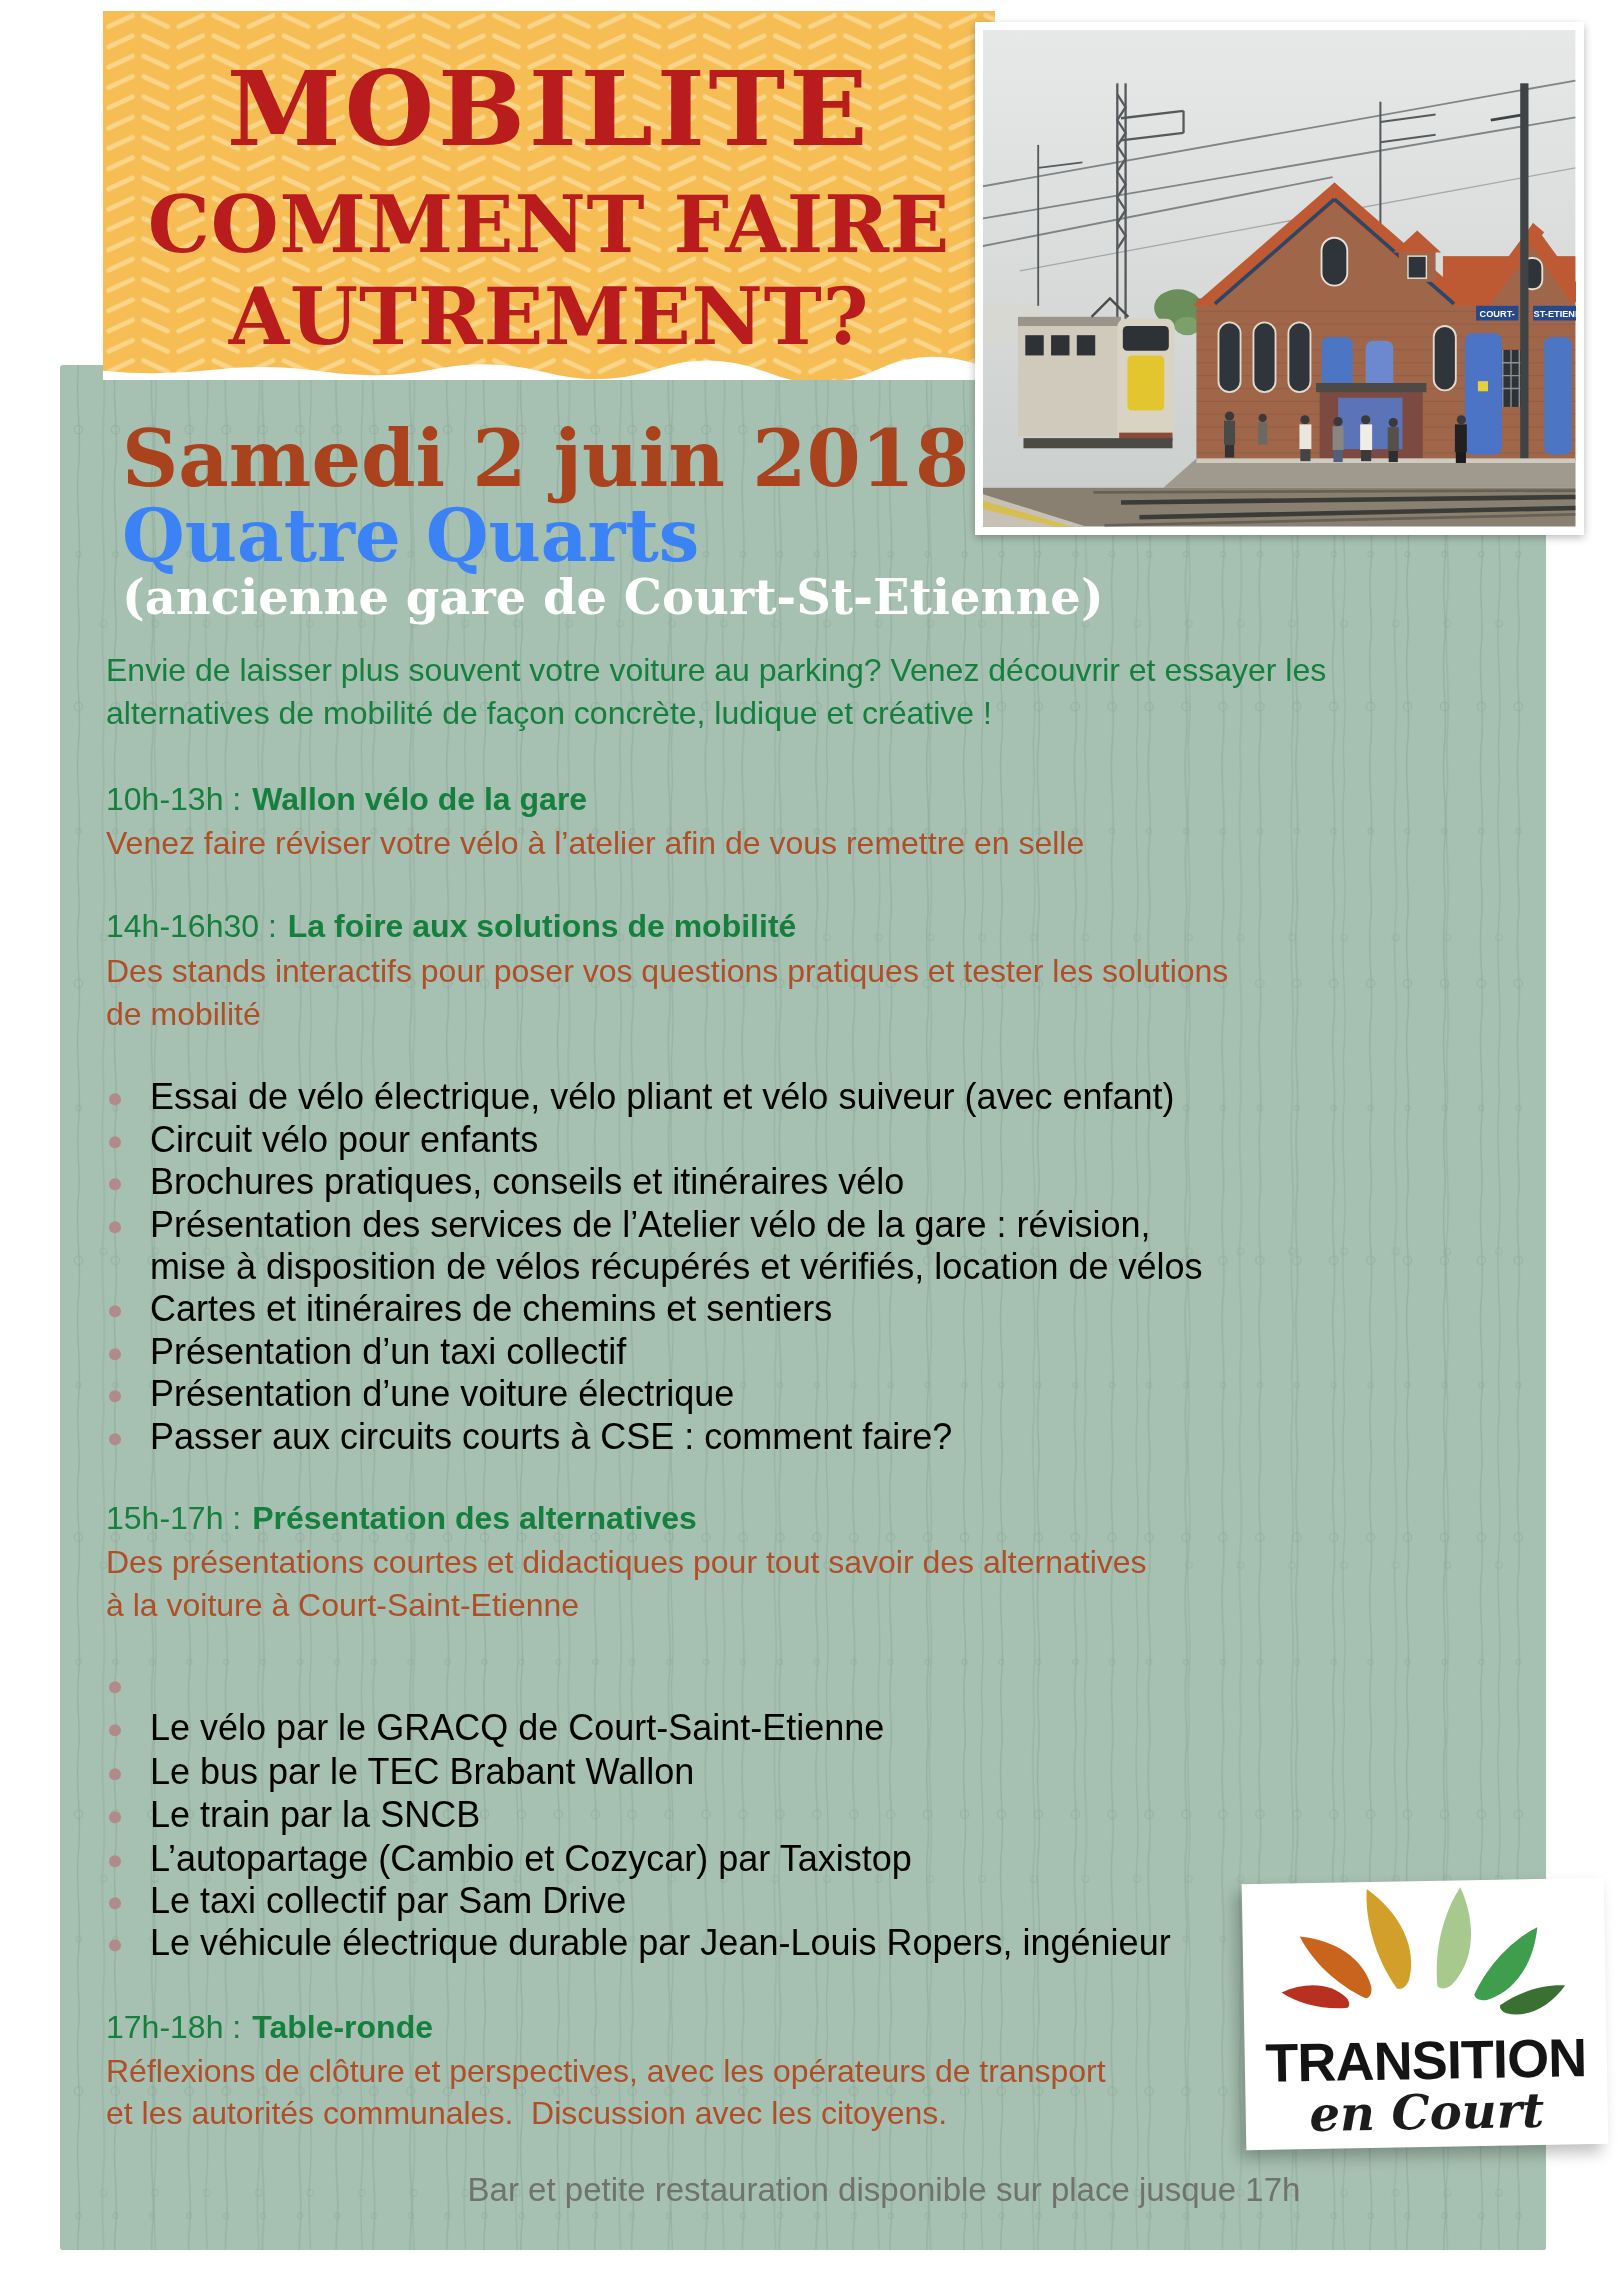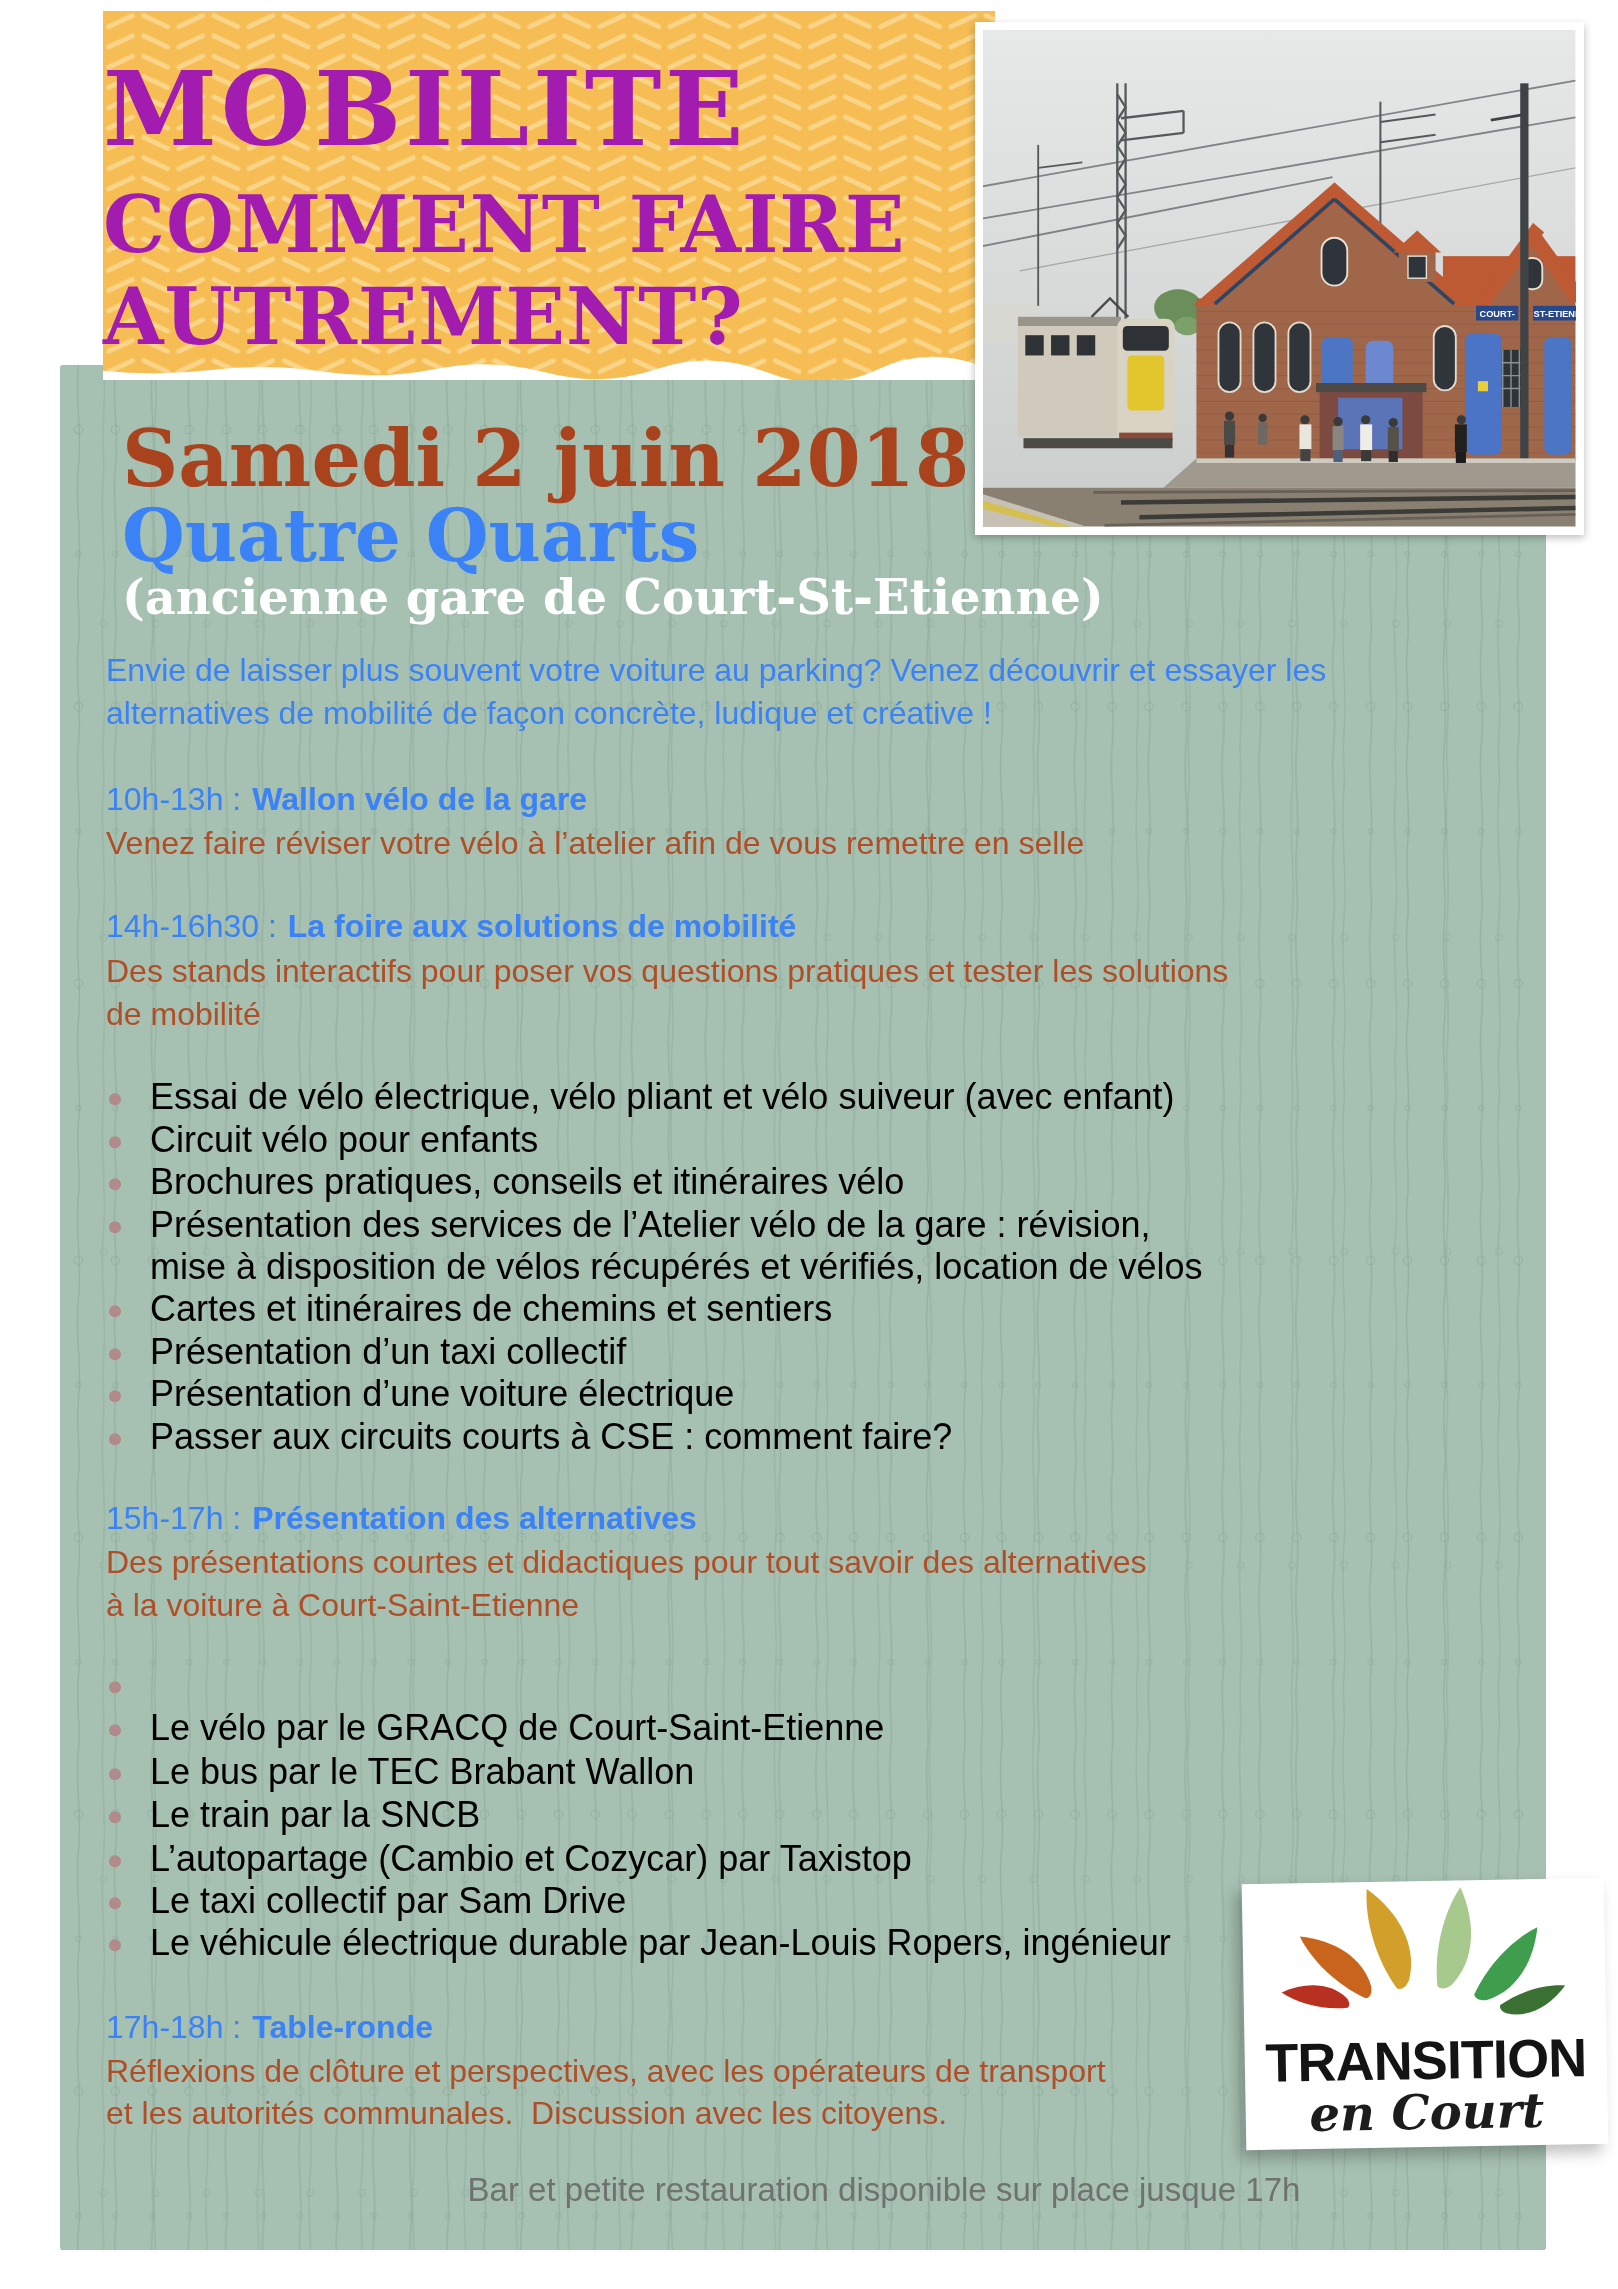--- a/index.html
+++ b/index.html
@@ -7,41 +7,41 @@
         font-family:"Liberation Sans",sans-serif;}
 
   
   .green-panel{position:absolute;left:60px;top:365px;width:1486px;height:1885px;
                background:#a6c0b1;border-radius:2.8px;}
   .green-panel>svg{position:absolute;left:0;top:0;width:100%;height:100%;}
 
   
   .banner{position:absolute;left:103px;top:11px;width:892px;height:369px;background:#f6bd55;}
   .banner>svg{position:absolute;left:0;top:0;width:100%;height:100%;}
-  .banner-line{position:absolute;left:0;width:100%;text-align:left;
-               font-family:"DejaVu Serif",serif;font-weight:bold;color:#a21caf;}
+  .banner-line{position:absolute;left:0;width:100%;text-align:center;
+               font-family:"DejaVu Serif",serif;font-weight:bold;color:#b91c1c;}
   .t1{top:37px;font-size:103px;letter-spacing:3.7px;}
   .t2{top:168px;font-size:78px;letter-spacing:0.9px;}
   .t3{top:260px;font-size:78px;letter-spacing:0.9px;}
 
   
   .photo{position:absolute;left:975px;top:22px;width:609px;height:513px;background:#ffffff;
          padding:8.3px;box-sizing:border-box;box-shadow:0 2.8px 8.3px rgba(0,0,0,.28);}
   .photo svg{width:100%;height:100%;display:block;}
 
   
   .date{position:absolute;left:122px;top:413px;font-family:"DejaVu Serif",serif;
         font-weight:bold;font-size:78px;color:#a8431d;white-space:pre;text-align:center;}
   .venue{position:absolute;left:122px;top:493px;font-family:"DejaVu Serif",serif;
         font-weight:bold;font-size:72px;color:#3b82f6;white-space:pre;}
   .venue-detail{position:absolute;left:122px;top:569px;font-family:"DejaVu Serif",serif;
         font-weight:bold;font-size:48px;color:#ffffff;white-space:pre;}
 
   
-  .line{position:absolute;left:106px;font-size:32px;line-height:42px;color:#3b82f6;white-space:pre;}
+  .line{position:absolute;left:106px;font-size:32px;line-height:42px;color:#15803d;white-space:pre;}
   .rust{color:#b04e28;}
   .sec-time{font-weight:400;margin-right:11px;}
   .sec-title{font-weight:700;}
   .bullet{position:absolute;left:109px;font-size:36px;line-height:42px;color:#000000;white-space:pre;}
   .dot{display:inline-block;width:12px;height:12px;border-radius:50%;background:#b18a8b;
        margin-right:29px;transform:translateY(-3.7px);}
   .cont{left:150px;}
 
   
   .footer{position:absolute;left:60px;top:2171px;width:1486px;text-align:center;

